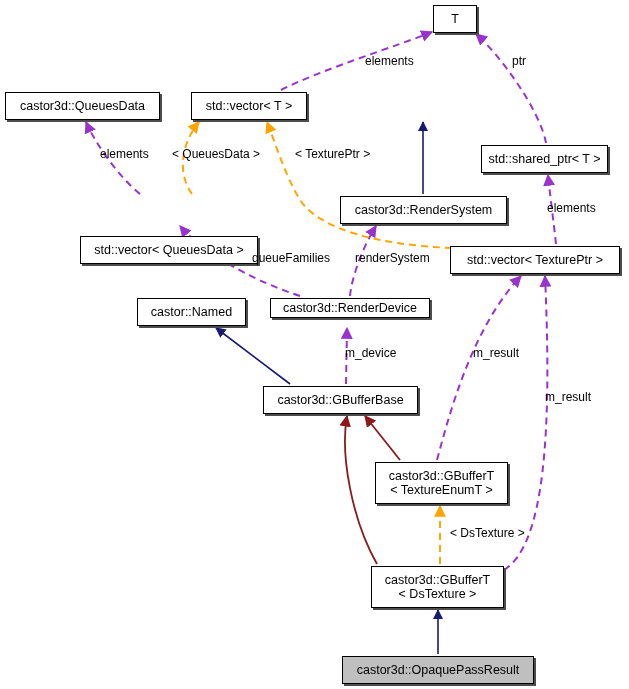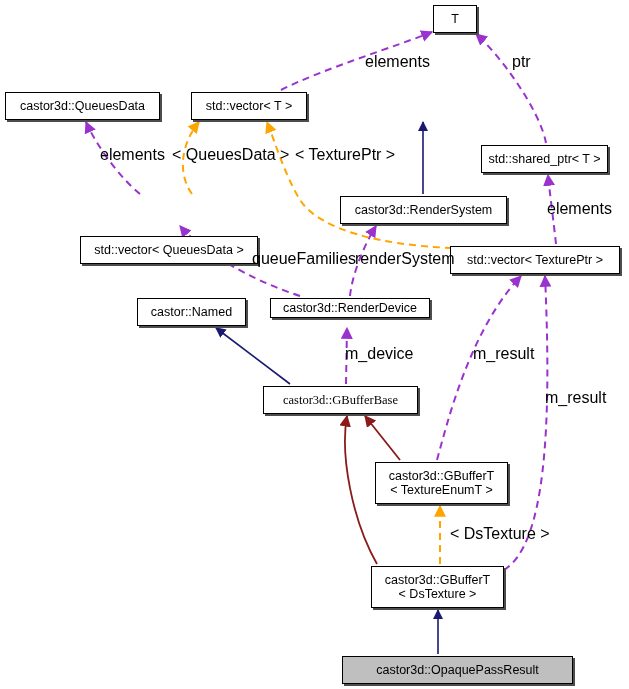--- a/index.html
+++ b/index.html
@@ -38,21 +38,21 @@
     white-space: nowrap;
     box-shadow: 2px 2px 0 0 #4d4d4d;
     z-index: 5;
   }
   .node.highlight {
     background: #bfbfbf;
   }
   .node .line2 { display: block; }
   .edge-label {
     position: absolute;
-    font-size: 16px;
+    font-size: 12px;
     line-height: 13px;
     color: #000000;
     background: transparent;
     white-space: nowrap;
     z-index: 6;
   }
 </style>
 </head>
 <body>
 
@@ -194,35 +194,35 @@
   </div>
 
   <div class="node" style="left:137px;top:298px;width:109px;height:28px;">
     <span>castor::Named</span>
   </div>
 
   <div class="node" style="left:270px;top:298px;width:160px;height:20px;">
     <span>castor3d::RenderDevice</span>
   </div>
 
-  <div class="node" style="left:263px;top:386px;width:155px;height:28px;font-family:Liberation Serif, serif;">
+  <div class="node" style="left:263px;top:386px;width:155px;height:28px;">
     <span>castor3d::GBufferBase</span>
   </div>
 
   <div class="node" style="left:375px;top:462px;width:133px;height:42px;">
     <span>castor3d::GBufferT</span>
     <span class="line2">&lt; TextureEnumT &gt;</span>
   </div>
 
   <div class="node" style="left:371px;top:566px;width:133px;height:42px;">
     <span>castor3d::GBufferT</span>
     <span class="line2">&lt; DsTexture &gt;</span>
   </div>
 
-  <div class="node highlight" style="left:342px;top:656px;width:231px;height:28px;">
+  <div class="node highlight" style="left:342px;top:656px;width:192px;height:28px;">
     <span>castor3d::OpaquePassResult</span>
   </div>
 
   <div class="edge-label" style="left:365px;top:55px;">elements</div>
 
   <div class="edge-label" style="left:512px;top:55px;">ptr</div>
 
   <div class="edge-label" style="left:100px;top:148px;">elements</div>
 
   <div class="edge-label" style="left:172px;top:148px;">&lt; QueuesData &gt;</div>

